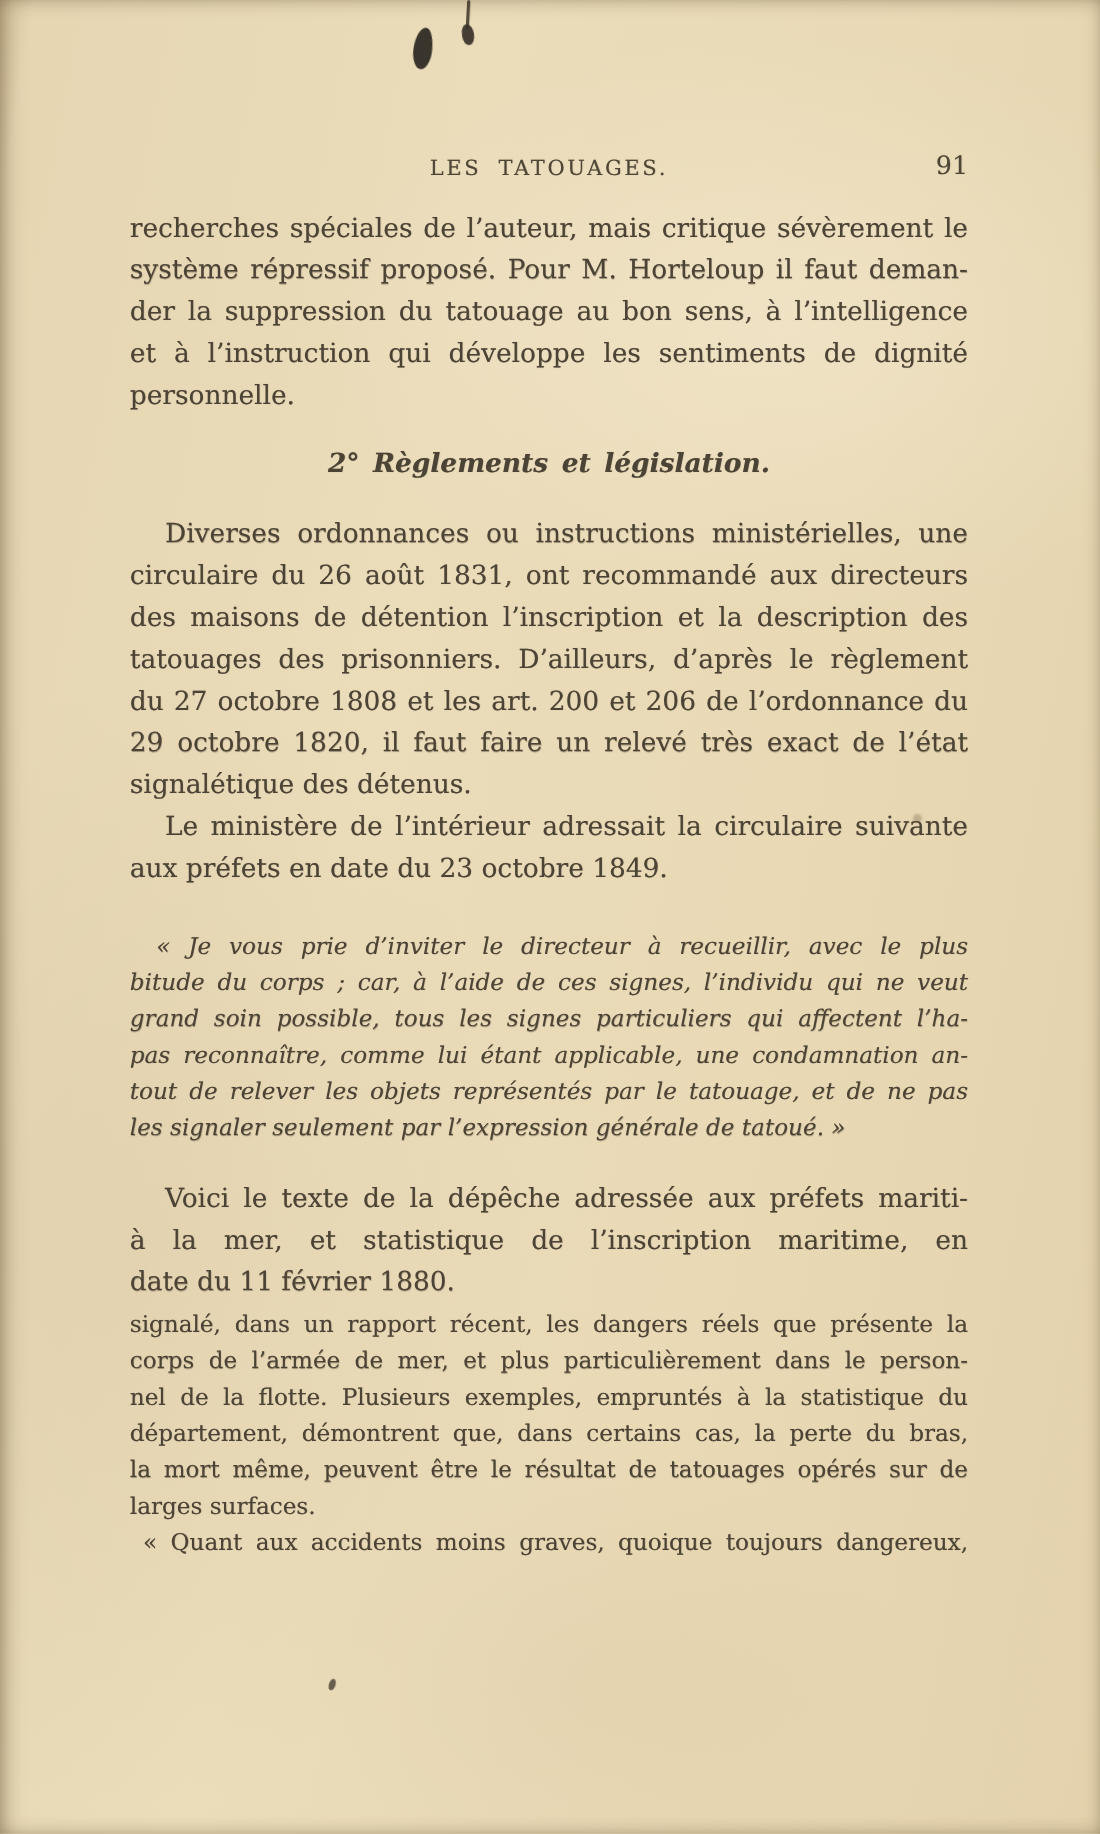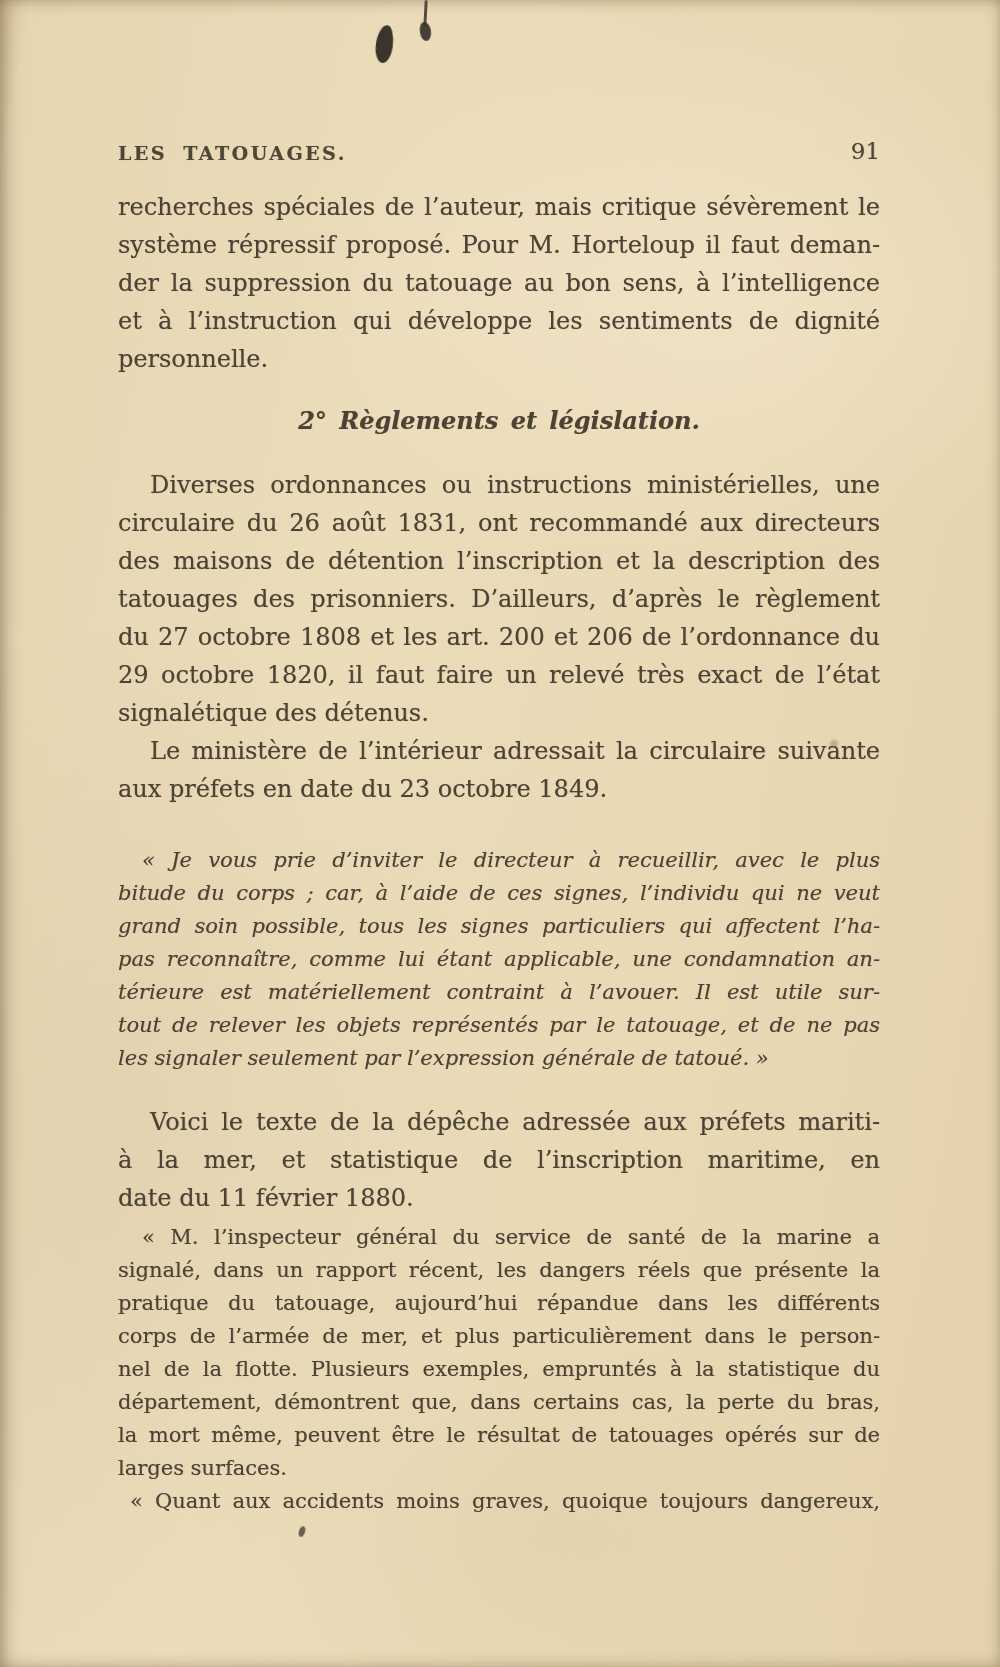--- a/index.html
+++ b/index.html
@@ -23,21 +23,21 @@
       inset 0 -9px 18px -11px rgba(95,75,45,0.25);
   }
   .textblock {
     position:absolute; left:118px; top:142px; width:762px;
     color:#4b4335;
     text-shadow:0.3px 0.3px 0.7px rgba(70,58,42,0.45);
   }
   .header { position:relative; height:28px; margin-bottom:18px; }
   .title {
     position:absolute; left:0; right:0; top:0;
-    font-size:19px; font-weight:bold;
+    text-align:center; font-size:19px; font-weight:normal;
     letter-spacing:2.5px; word-spacing:7px; color:#4e4636;
   }
   .pagenum { position:absolute; right:0px; top:-4px; font-size:23px; color:#4e4636; }
   .bl {
     font-size:24px; line-height:38px;
     text-align:justify; text-align-last:justify;
   }
   .nj { text-align-last:left; }
   .ind { text-indent:32px; }
   .ind2 { text-indent:12px; }
@@ -119,35 +119,32 @@
     <div class="para">
       <div class="bl ind">Le ministère de l’intérieur adressait la circulaire suivante</div>
       <div class="bl nj">aux préfets en date du 23 octobre 1849.</div>
     </div>
 
     <div class="para quote q1">
       <div class="bl ind">« Je vous prie d’inviter le directeur à recueillir, avec le plus</div>
       <div class="bl">bitude du corps ; car, à l’aide de ces signes, l’individu qui ne veut</div>
       <div class="bl">grand soin possible, tous les signes particuliers qui affectent l’ha-</div>
       <div class="bl">pas reconnaître, comme lui étant applicable, une condamnation an-</div>
-      <div class="bl">térieure est matériellement contraint à l’avouer. Il est utile sur-</div>
       <div class="bl">tout de relever les objets représentés par le tatouage, et de ne pas</div>
       <div class="bl nj">les signaler seulement par l’expression générale de tatoué. »</div>
     </div>
 
     <div class="para p4">
       <div class="bl ind">Voici le texte de la dépêche adressée aux préfets mariti-</div>
       <div class="bl">à la mer, et statistique de l’inscription maritime, en</div>
       <div class="bl nj">date du 11 février 1880.</div>
     </div>
 
     <div class="para quote q2">
-      <div class="bl ind">« M. l’inspecteur général du service de santé de la marine a</div>
       <div class="bl">signalé, dans un rapport récent, les dangers réels que présente la</div>
-      <div class="bl">pratique du tatouage, aujourd’hui répandue dans les différents</div>
       <div class="bl">corps de l’armée de mer, et plus particulièrement dans le person-</div>
       <div class="bl">nel de la flotte. Plusieurs exemples, empruntés à la statistique du</div>
       <div class="bl">département, démontrent que, dans certains cas, la perte du bras,</div>
       <div class="bl">la mort même, peuvent être le résultat de tatouages opérés sur de</div>
       <div class="bl nj">larges surfaces.</div>
       <div class="bl ind2">« Quant aux accidents moins graves, quoique toujours dangereux,</div>
     </div>
 
   </div>
 </div>

